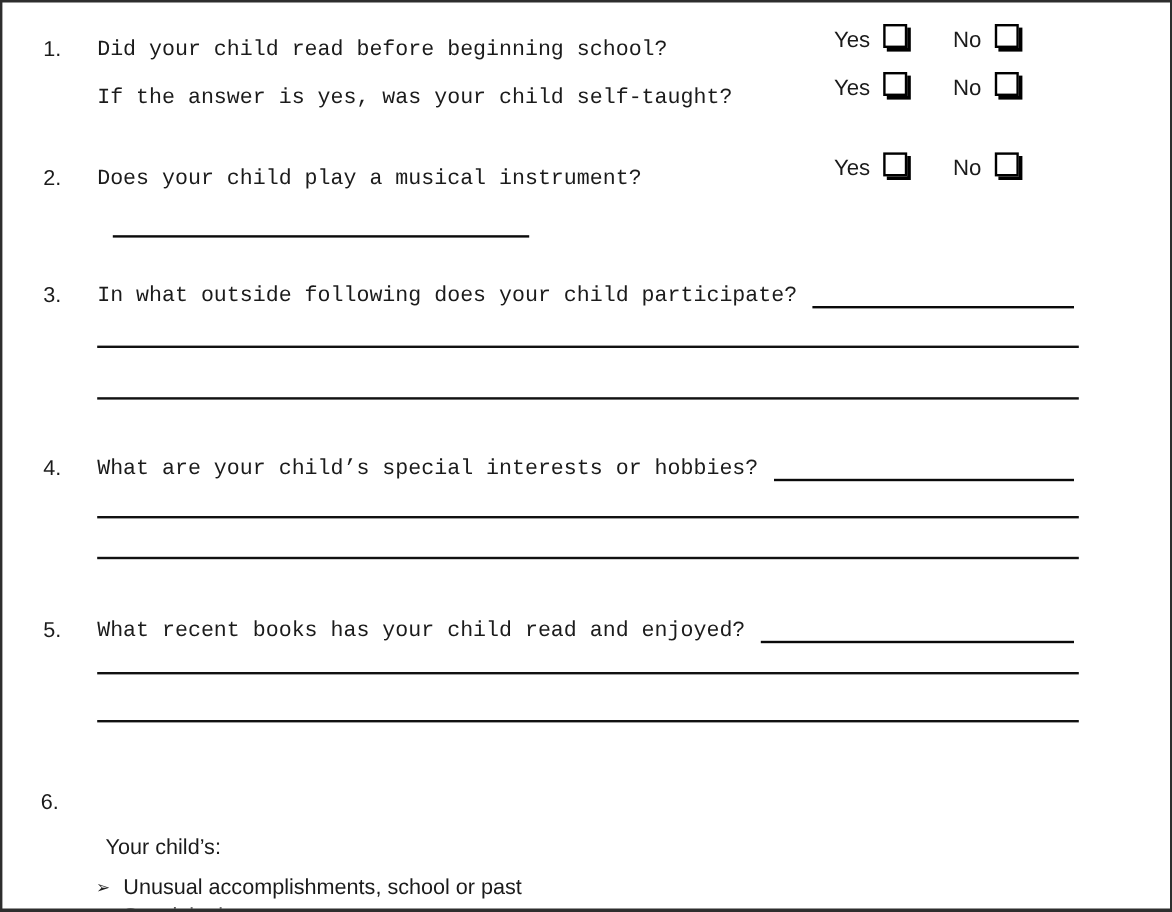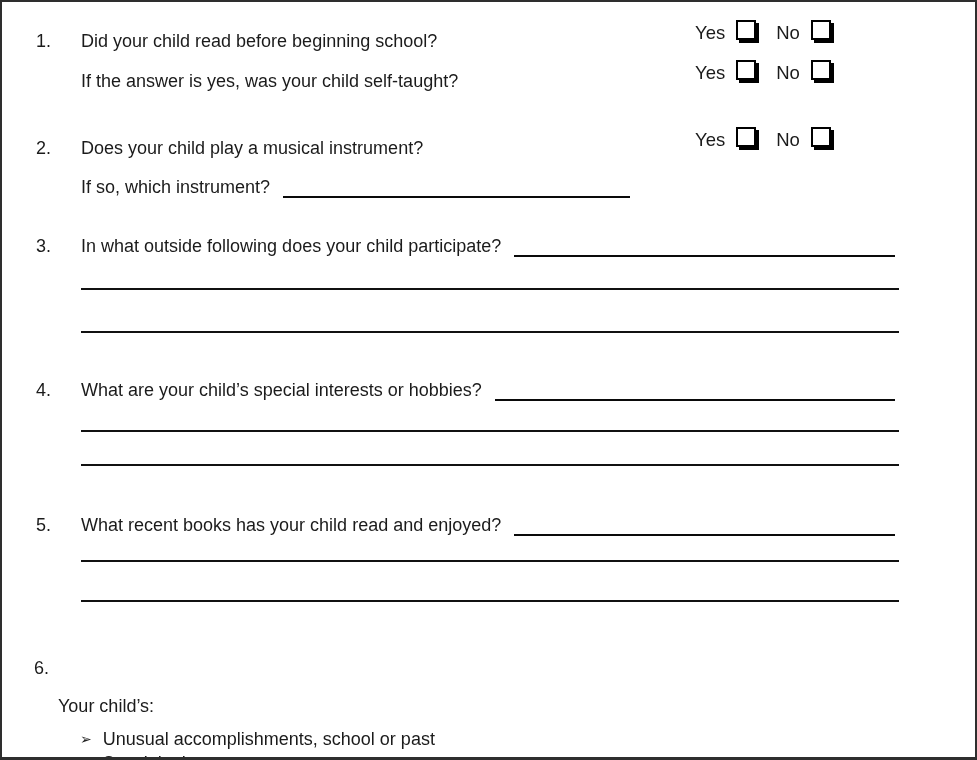--- a/index.html
+++ b/index.html
@@ -29,20 +29,21 @@
     align-items: flex-end;
   }
   .num {
     flex: none;
     width: 45px;
   }
   .num.tight { width: 35px; }
   .qtext {
     flex: none;
     white-space: nowrap;
+    font-family: Liberation Mono, monospace;
   }
   .blank {
     flex: 1 1 auto;
     margin-left: 13px;
     border-bottom: 2px solid #0a0a0a;
     height: 24px;
   }
   .blank.fixed {
     flex: none;
     width: 347px;
@@ -58,31 +59,31 @@
   .checkbox {
     display: inline-block;
     width: 16px;
     height: 16px;
     background: #ffffff;
     border: 2.5px solid #000000;
     box-shadow: 3px 3px 0 0 #000000;
     margin-left: 11px;
     transform: translateY(-2px);
   }
-  .no-label { margin-left: 20px; }
+  .no-label { margin-left: 38px; }
   .hline {
     position: absolute;
     left: 79px;
     width: 818px;
     height: 0;
     border-top: 2px solid #111111;
   }
   .subrow {
     position: absolute;
-    left: 56px;
+    left: 86px;
     white-space: nowrap;
   }
   .bulletrow {
     position: absolute;
     left: 78px;
     display: flex;
     align-items: baseline;
     white-space: nowrap;
   }
   .bullet-glyph {
@@ -126,21 +127,20 @@
     <span class="yesno">
       <span>Yes</span>
       <span class="checkbox"></span>
       <span class="no-label">No</span>
       <span class="checkbox"></span>
     </span>
   </div>
 
   <div class="row" style="top:170px">
     <span class="num"></span>
-    <span class="qtext">If so, which instrument?</span>
     <span class="blank fixed"></span>
   </div>
 
   <div class="row" style="top:229px">
     <span class="num">3.</span>
     <span class="qtext">In what outside following does your child participate?</span>
     <span class="blank"></span>
   </div>
   <div class="hline" style="top:286px"></div>
   <div class="hline" style="top:329px"></div>

